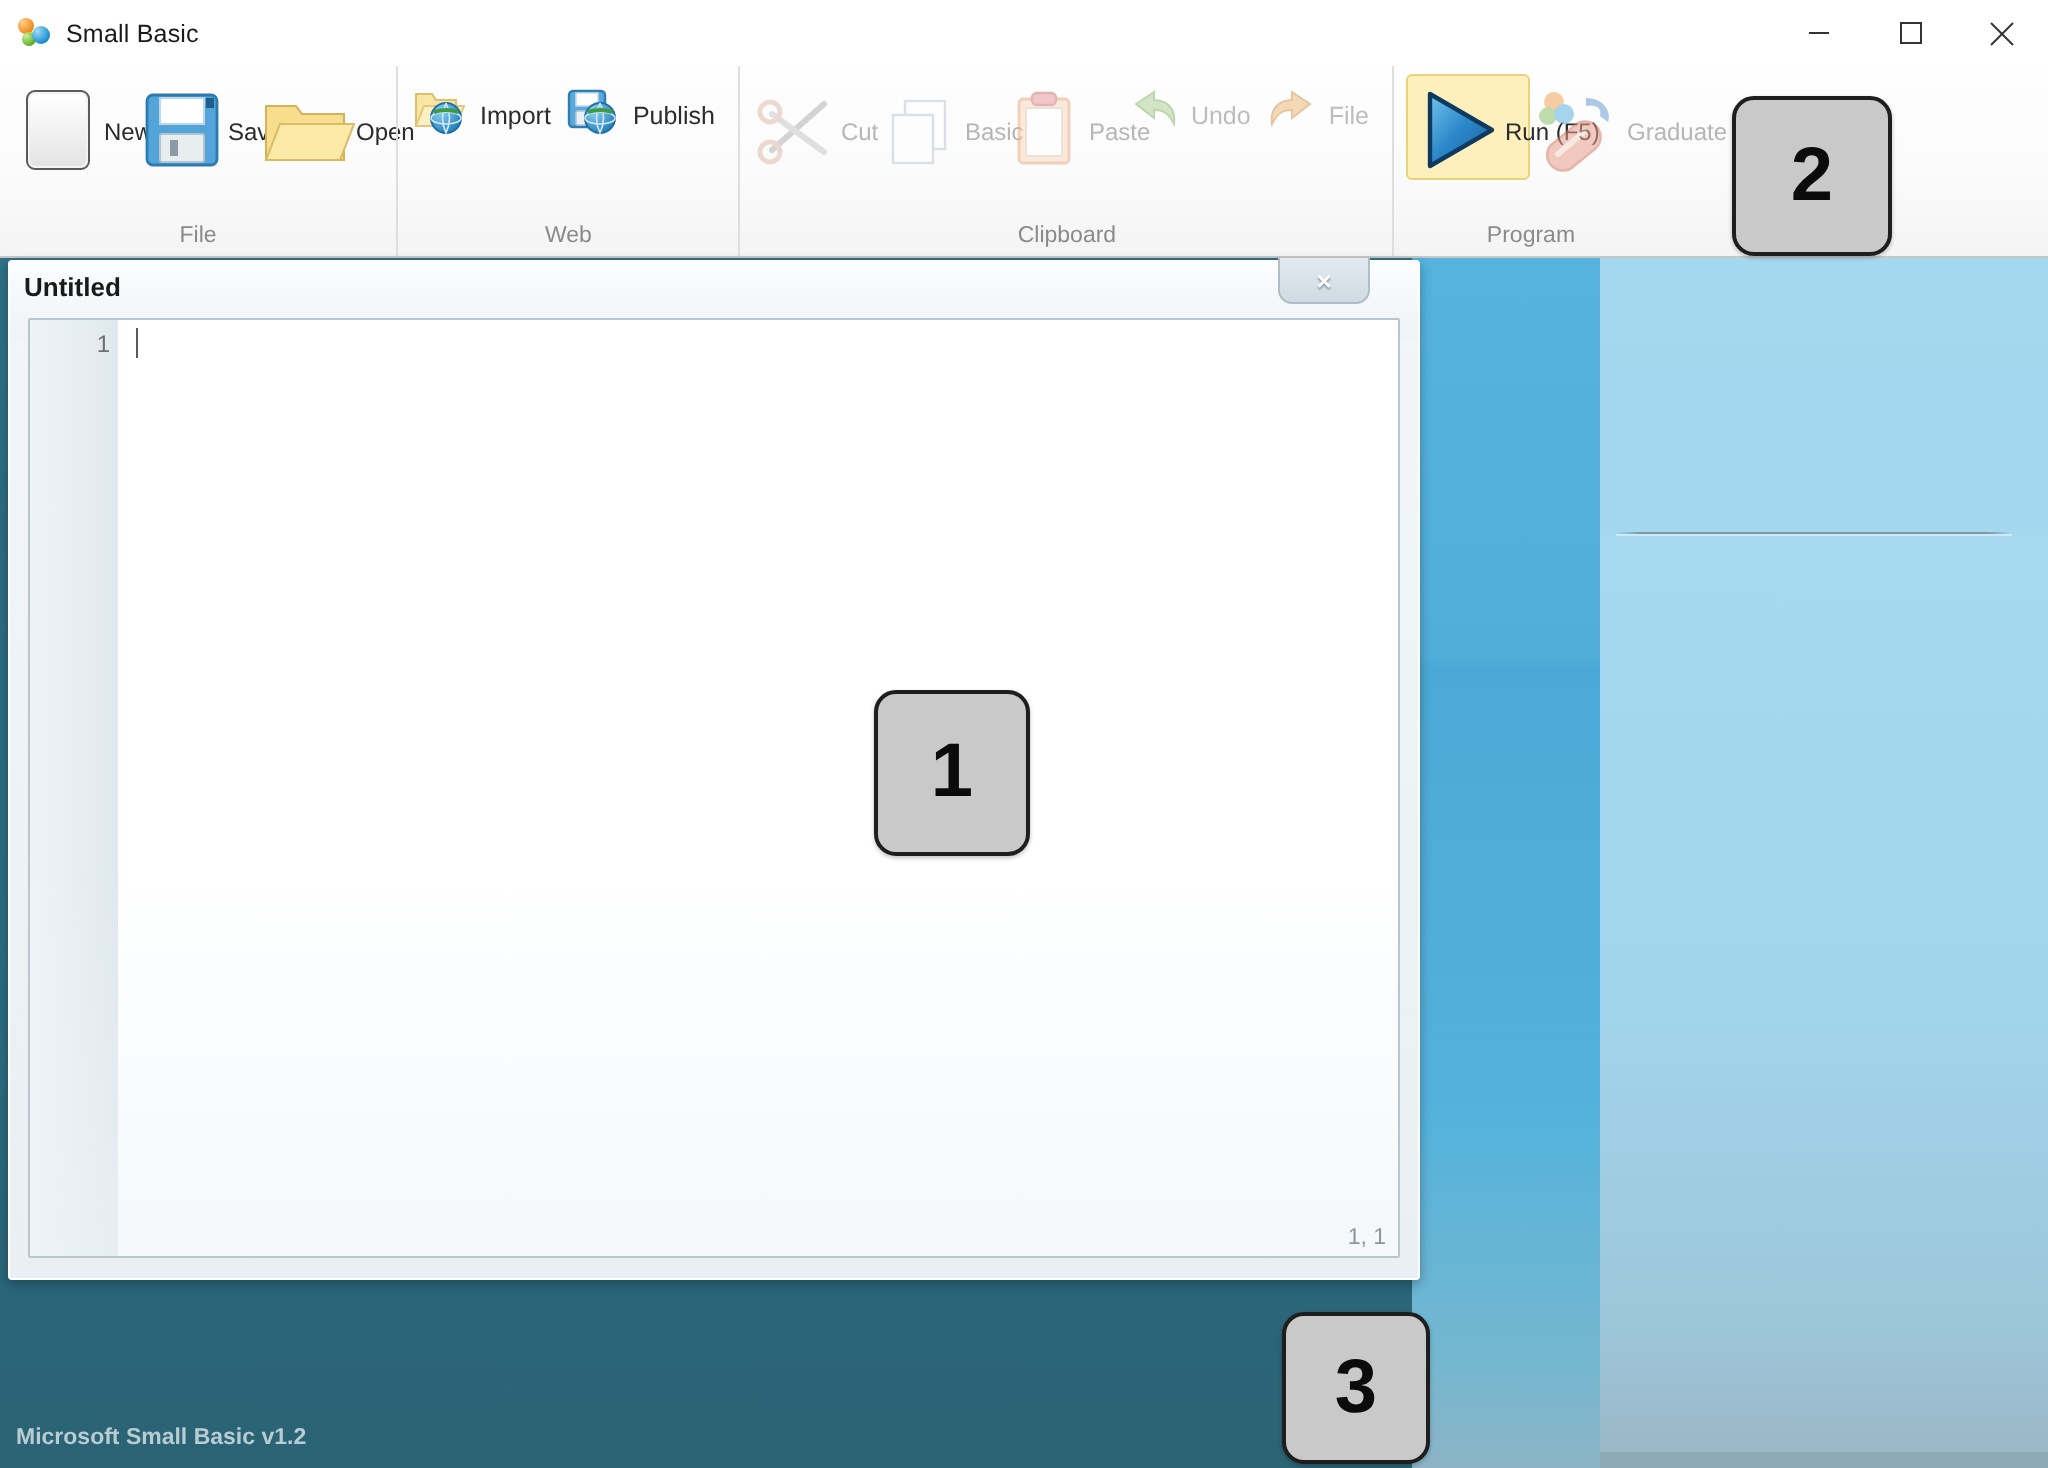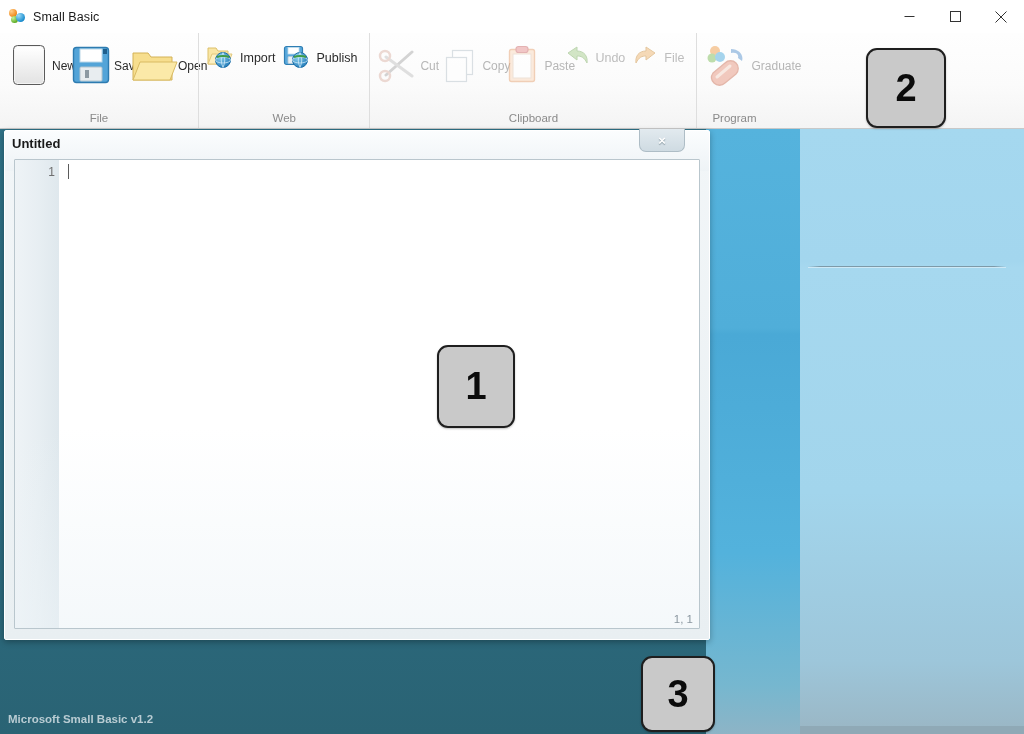--- a/index.html
+++ b/index.html
@@ -363,21 +363,21 @@
             <span class="cap">Cut</span>
           </div>
 
           <div class="bigbtn disabled">
             <span class="glyph">
               <svg width="44" height="44" viewBox="0 0 44 44" opacity="0.5">
                 <rect x="14.5" y="7.5" width="20" height="24" fill="#ffffff" stroke="#b9c4cc" stroke-width="1.2"></rect>
                 <rect x="8.5" y="14.5" width="20" height="24" fill="#ffffff" stroke="#b9c4cc" stroke-width="1.2"></rect>
               </svg>
             </span>
-            <span class="cap">Copy</span>
+            <span class="cap">Basic</span>
           </div>
 
           <div class="bigbtn disabled">
             <span class="glyph">
               <svg width="44" height="44" viewBox="0 0 44 44" opacity="0.55">
                 <rect x="9.5" y="6.5" width="25" height="32" rx="2" fill="#fbdcc2" stroke="#e8ab7e" stroke-width="1.4"></rect>
                 <rect x="13" y="11" width="18" height="24" fill="#ffffff" stroke="#e3cdbb" stroke-width="1"></rect>
                 <rect x="16" y="3.5" width="12" height="6" rx="2.5" fill="#e99a9a" stroke="#cf7575" stroke-width="1.2"></rect>
               </svg>
             </span>
@@ -403,20 +403,35 @@
             </div>
           </div>
 
         </div>
         <div class="rgroup-label">Clipboard</div>
       </div>
 
       <div class="rgroup">
         <div class="rgroup-items">
 
+          <div class="bigbtn active">
+            <span class="glyph">
+              <svg width="48" height="48" viewBox="0 0 48 48">
+                <path d="M11 6 L42 24 L11 42 Z" fill="url(#play)" stroke="#0f3a60" stroke-width="2.2" stroke-linejoin="round"></path>
+                <defs>
+                    <linearGradient id="play" x1="0" y1="0" x2="1" y2="1">
+                  <stop offset="0" stop-color="#6fc2ea"></stop>
+                      <stop offset="0.5" stop-color="#2a86c8"></stop>
+                  <stop offset="1" stop-color="#1d5f96"></stop>
+                </linearGradient>
+                  </defs>
+              </svg>
+            </span>
+            <span class="cap">Run (F5)</span>
+          </div>
 
           <div class="bigbtn disabled">
             <span class="glyph">
               <svg width="48" height="48" viewBox="0 0 48 48" opacity="0.55">
                 <circle cx="12" cy="10" r="5" fill="#f2a65a"></circle>
                 <circle cx="9" cy="17" r="4.5" fill="#8cc46a"></circle>
                 <circle cx="17" cy="16" r="5" fill="#5fb3e0"></circle>
                 <path d="M28 8 C36 8 41 14 39 20 L35 17 C36 13 33 11 28 12 Z" fill="#6a9fd4"></path>
                 <path d="M10 32 L22 22 C25 19 30 19 33 22 C36 25 36 30 33 33 L22 42 C19 45 14 45 11 42 C8 39 8 35 10 32 Z" fill="#e9a08c" stroke="#d17f68" stroke-width="1.3"></path>
                 <path d="M14 36 L27 25" stroke="#f6d9cc" stroke-width="3" stroke-linecap="round"></path>

